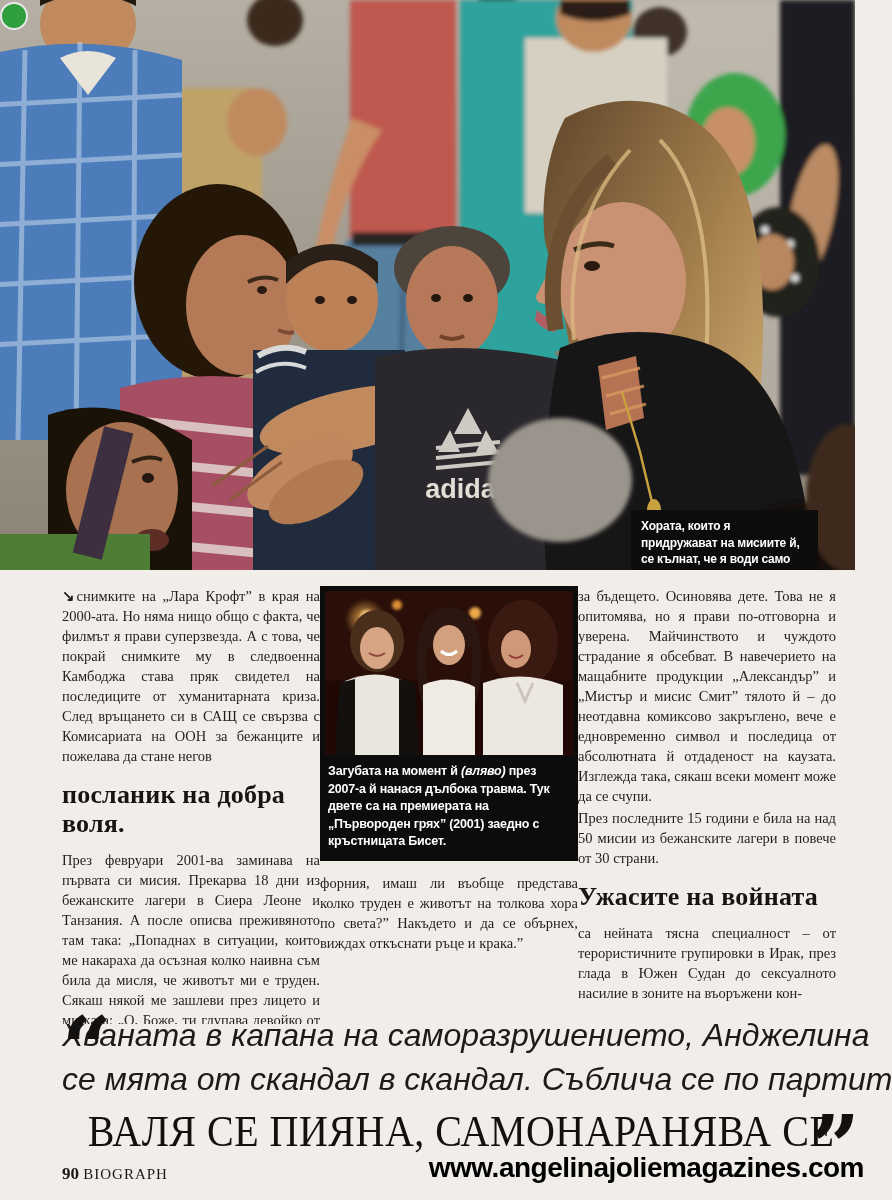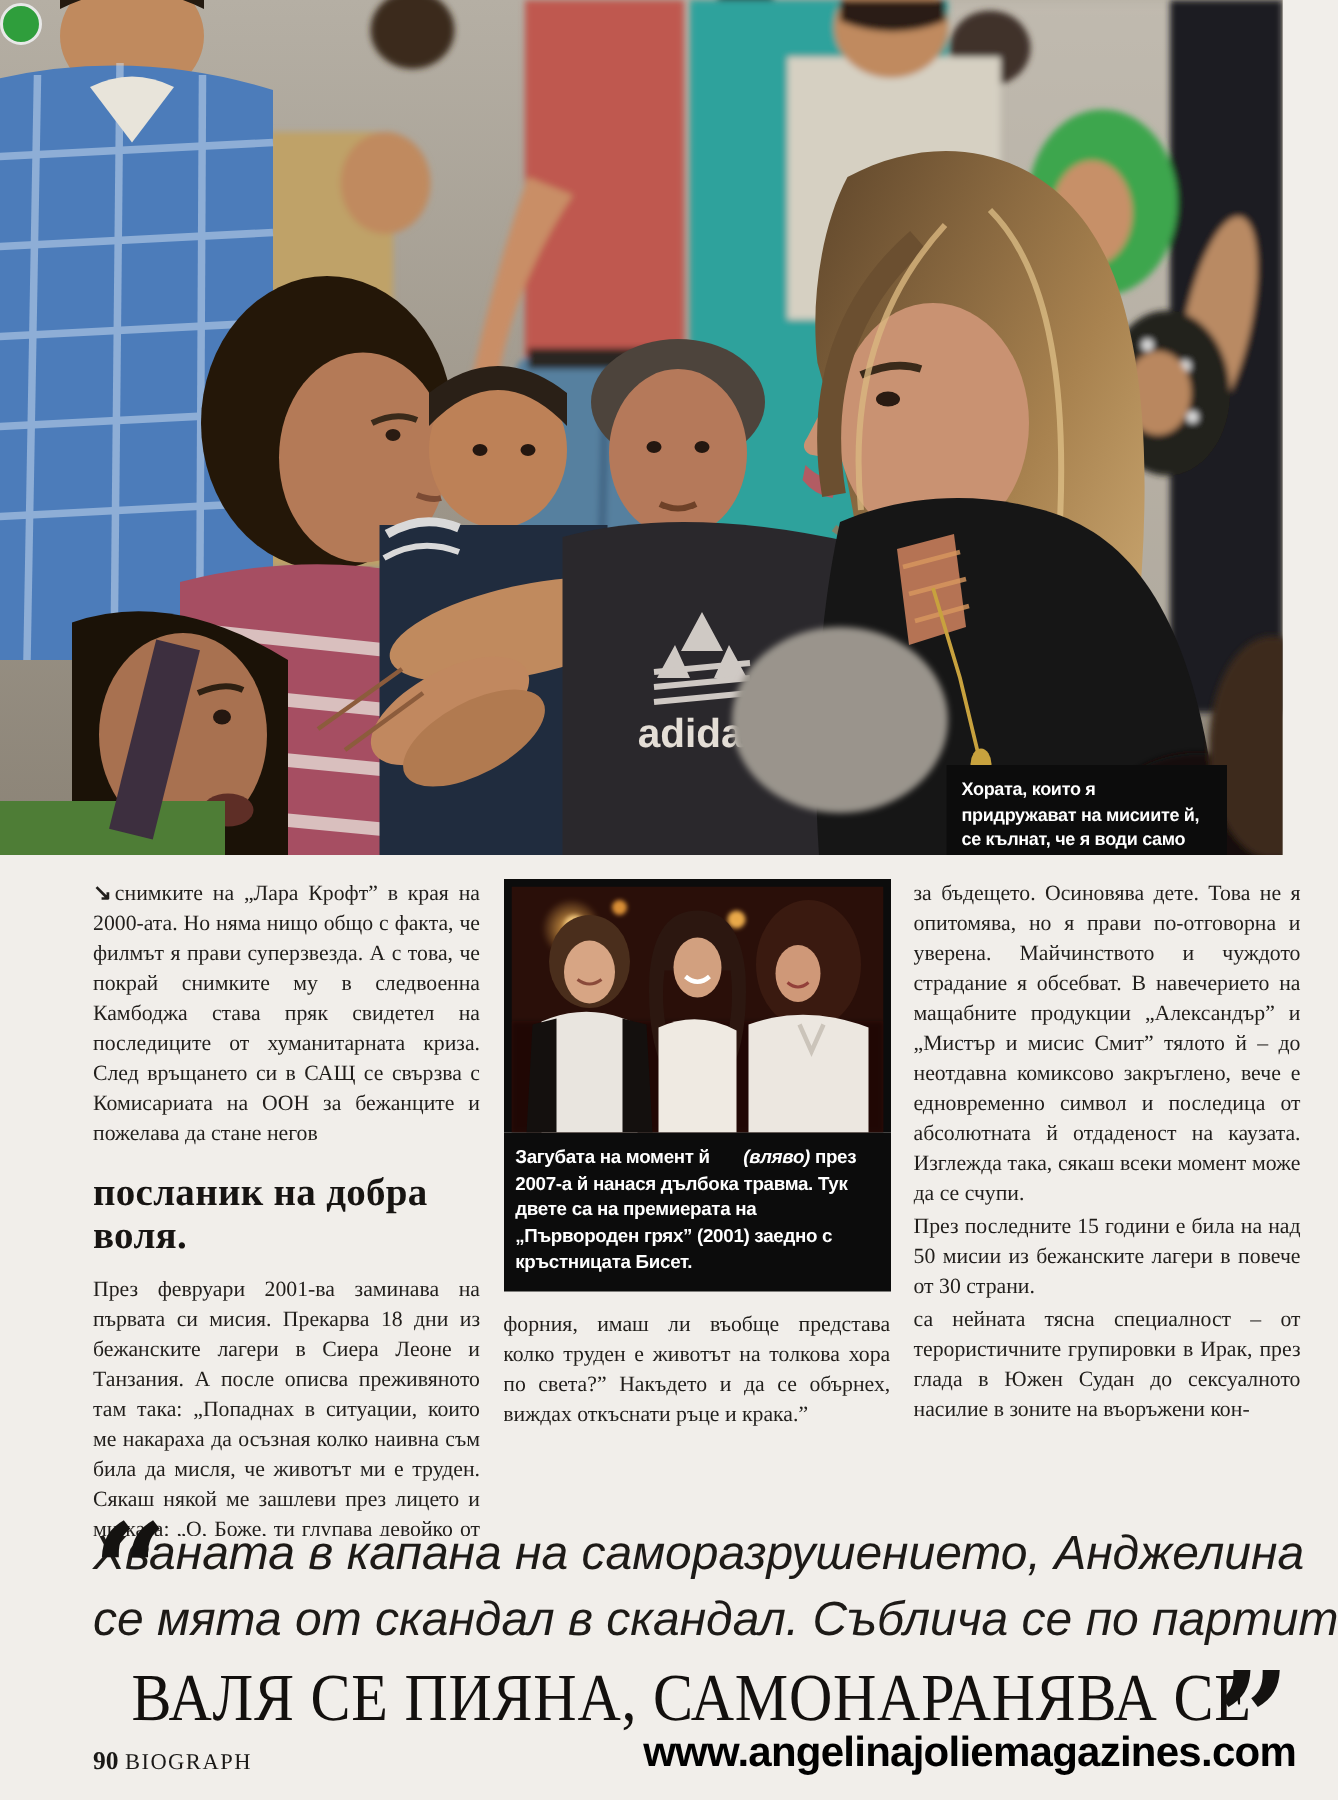--- a/index.html
+++ b/index.html
@@ -13,39 +13,39 @@
   .main-photo svg{display:block;}
   .photo-caption{
     position:absolute; top:510px; width:168px; right:37px; left:auto;
     background:#0c0c0c; color:#fff; padding:8px 9px 9px 10px;
     font-family:"Liberation Sans", sans-serif; font-weight:bold;
     font-size:12px; line-height:1.38; letter-spacing:-0.2px;
   }
   
   .article{
     position:absolute; left:62px; right:25px; top:586px;
-    display:flex; gap:15px;justify-content:space-between;
+    display:flex; 
   }
   .col{flex:0 0 258px; width:258px; height:438px; overflow:hidden;
     font-size:14.5px; line-height:20px; text-align:justify;}
   .col p{margin:0 0 2px 0;}
   .lead-arrow{font-weight:bold; font-size:15px; padding-right:2px;}
   h2.sec{
     font-size:26px; line-height:1.12; font-weight:bold; color:#171412;
     margin:14px 0 12px 0; text-align:left; letter-spacing:0.2px;
   }
   
   .inset{background:#0c0c0c; padding:5px 5px 0 5px; margin:0 0 0 0;}
   .inset svg{display:block;}
   .inset-caption{
     background:#0c0c0c; color:#fff; padding:8px 8px 10px 8px; margin-bottom:12px;
     font-family:"Liberation Sans", sans-serif; font-weight:bold;
     font-size:12.5px; line-height:1.4; text-align:left; letter-spacing:-0.2px;
   }
-  .inset-caption .it{font-style:italic;margin-left:19px;}
+  .inset-caption .it{font-style:italic;}
   
   .pull-quote{
     position:absolute; left:62px; right:32px; top:1014px; text-align:center;
   }
   .q-open,.q-close{
     position:absolute; font-family:"DejaVu Serif", serif; font-weight:bold;
     font-size:86px; line-height:0.6; color:#141210;
   }
   .q-open{left:0; top:8px;}
   .q-close{right:0; bottom:-20px;}
@@ -292,20 +292,21 @@
       </div>
       <div class="inset-caption">
         <span>Загубата на момент й </span><span class="it">(вляво)</span><span> през 2007-а й нанася дълбока травма. Тук двете са на премиерата на „Първороден грях” (2001) заедно с кръстницата Бисет.</span>
       </div>
       <p>форния, имаш ли въобще представа колко труден е животът на толкова хора по света?” Накъдето и да се обърнех, виждах откъснати ръце и крака.”</p>
     </div>
 
     <div class="col">
       <p>за бъдещето. Осиновява дете. Това не я опитомява, но я прави по-отговорна и уверена. Майчинството и чуждото страдание я обсебват. В навечерието на мащабните продукции „Александър” и „Мистър и мисис Смит” тялото й – до неотдавна комиксово закръглено, вече е едновременно символ и последица от абсолютната й отдаденост на каузата. Изглежда така, сякаш всеки момент може да се счупи.</p>
       <p>През последните 15 години е била на над 50 мисии из бежанските лагери в повече от 30 страни.</p>
+      <h2 class="sec">Ужасите на войната</h2>
       <p>са нейната тясна специалност – от терористичните групировки в Ирак, през глада в Южен Судан до сексуалното насилие в зоните на въоръжени кон-</p>
     </div>
   </div>
 
   <div class="pull-quote">
     <span class="q-open">“</span>
     <div class="q-line-italic">Хваната в капана на саморазрушението, Анджелина</div>
     <div class="q-line-italic">се мята от скандал в скандал. Съблича се по партита,</div>
     <div class="q-line-caps">ВАЛЯ СЕ ПИЯНА, САМОНАРАНЯВА СЕ</div>
     <span class="q-close">”</span>

